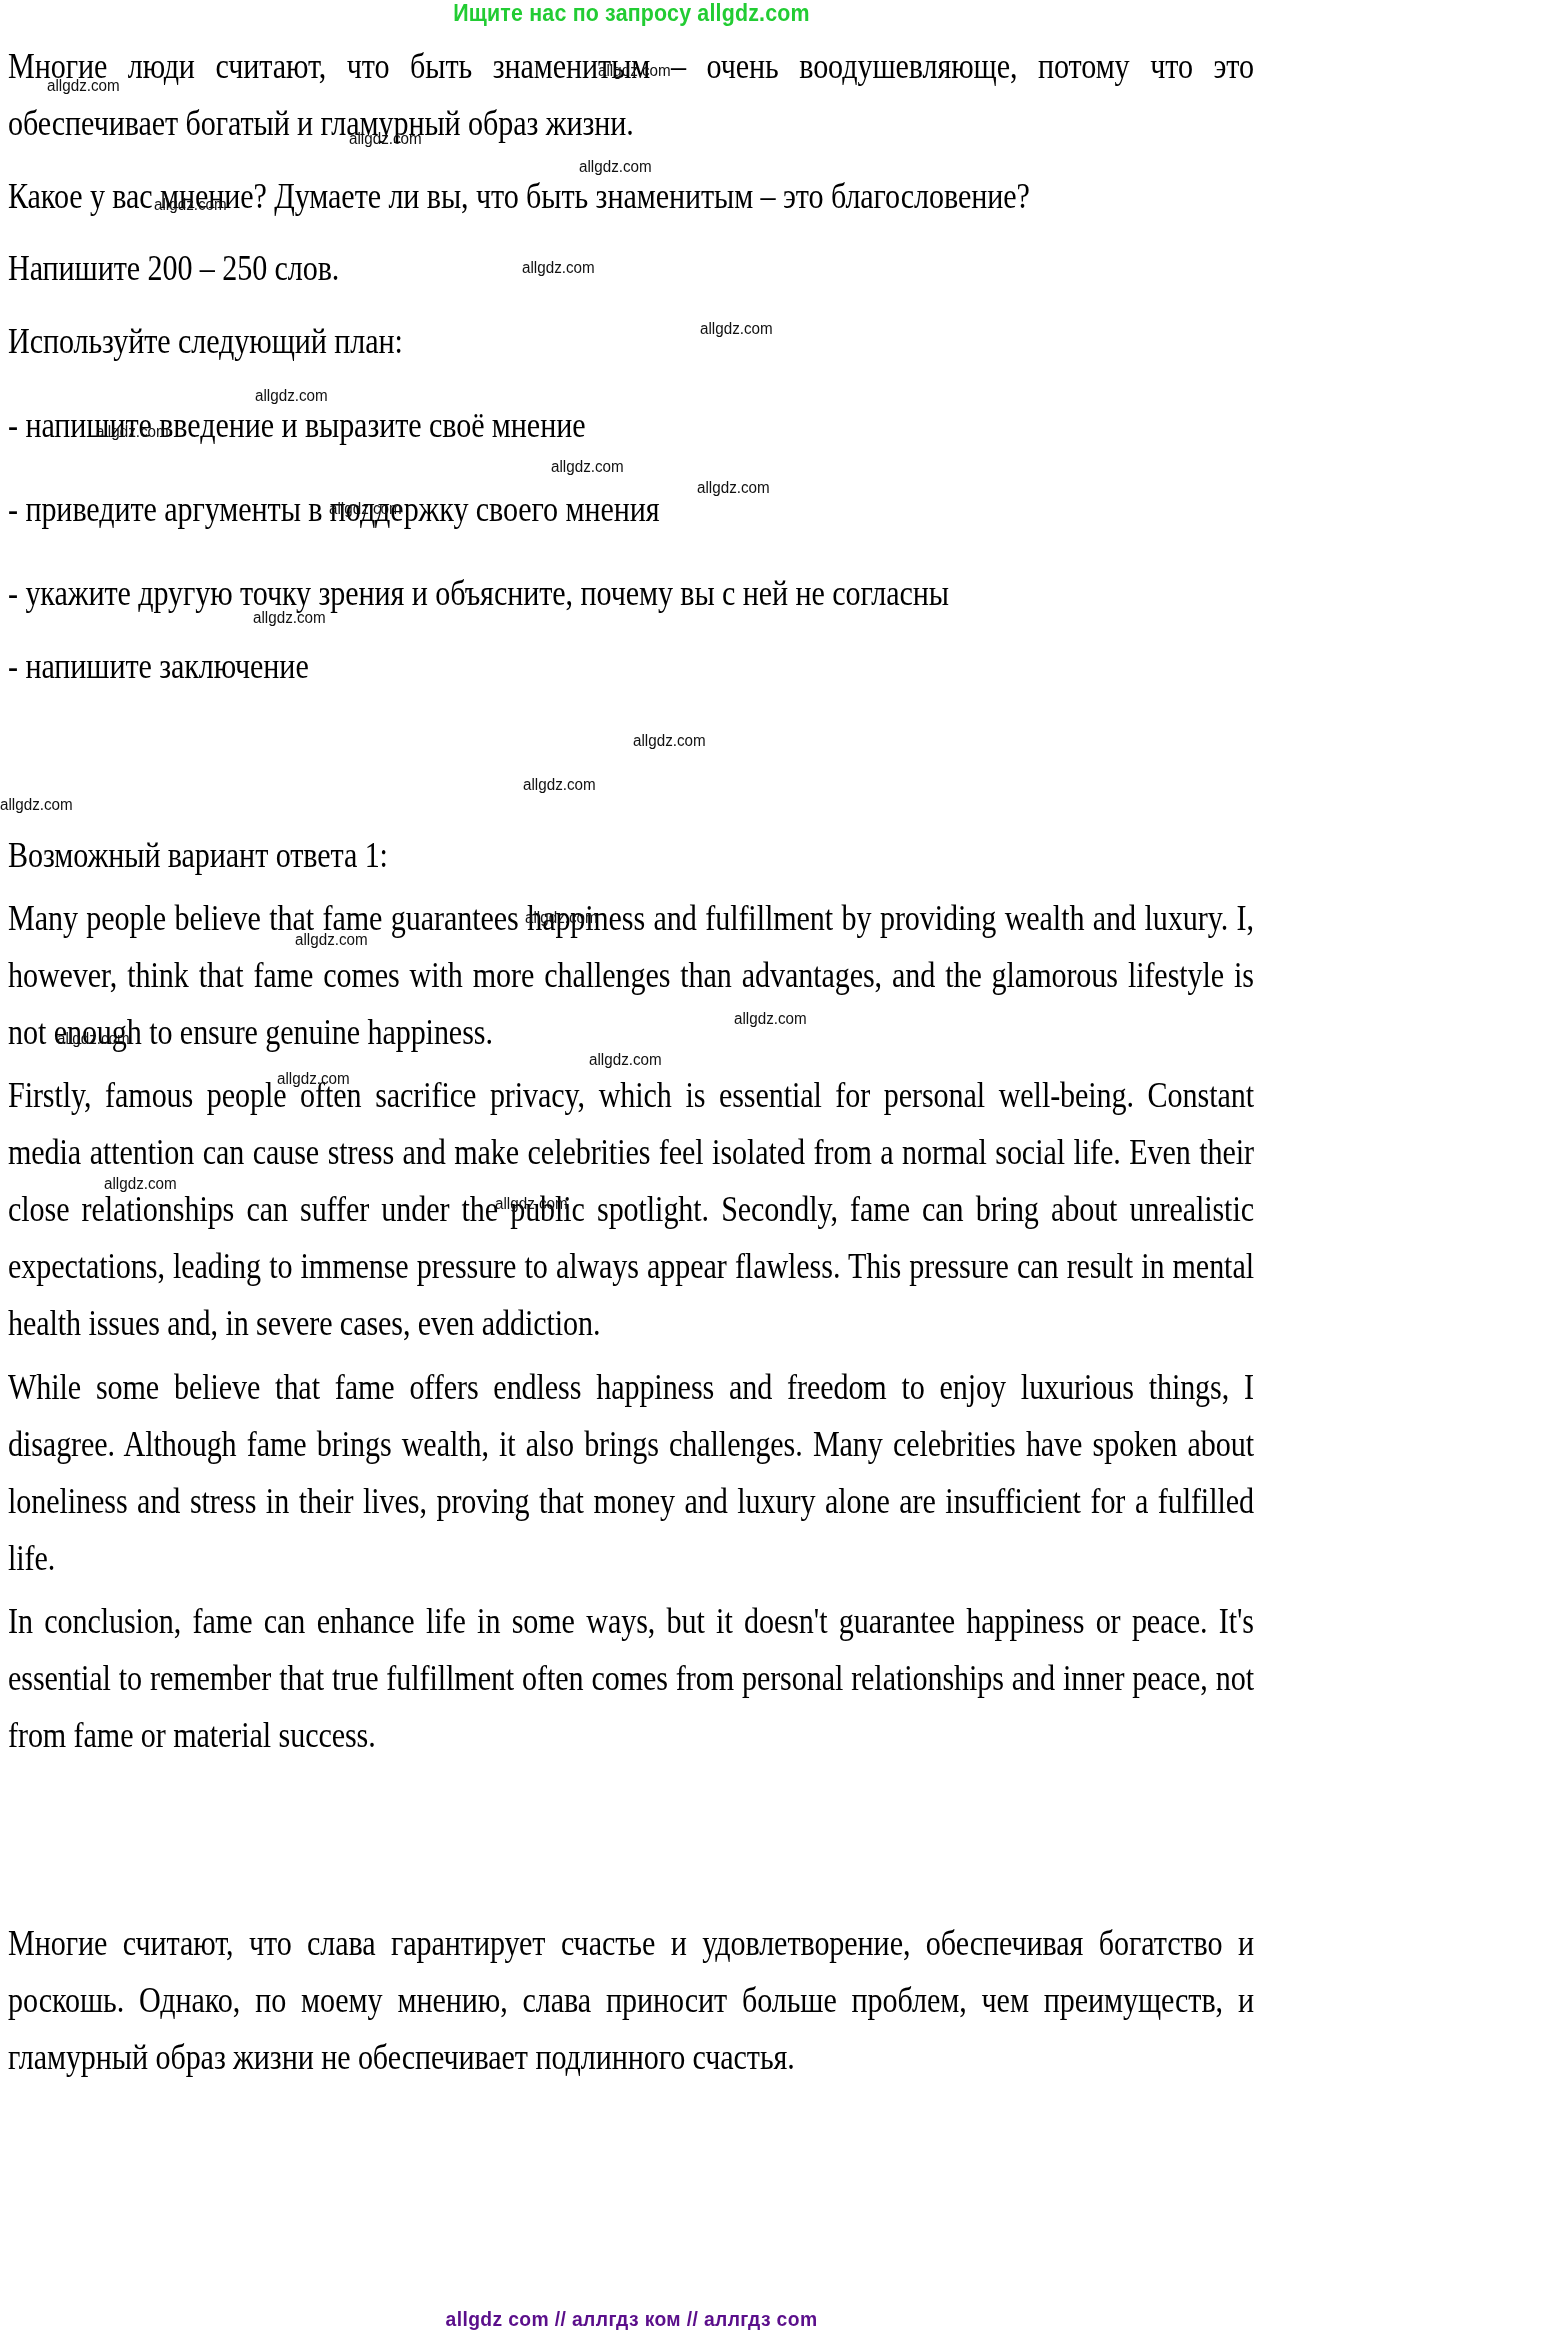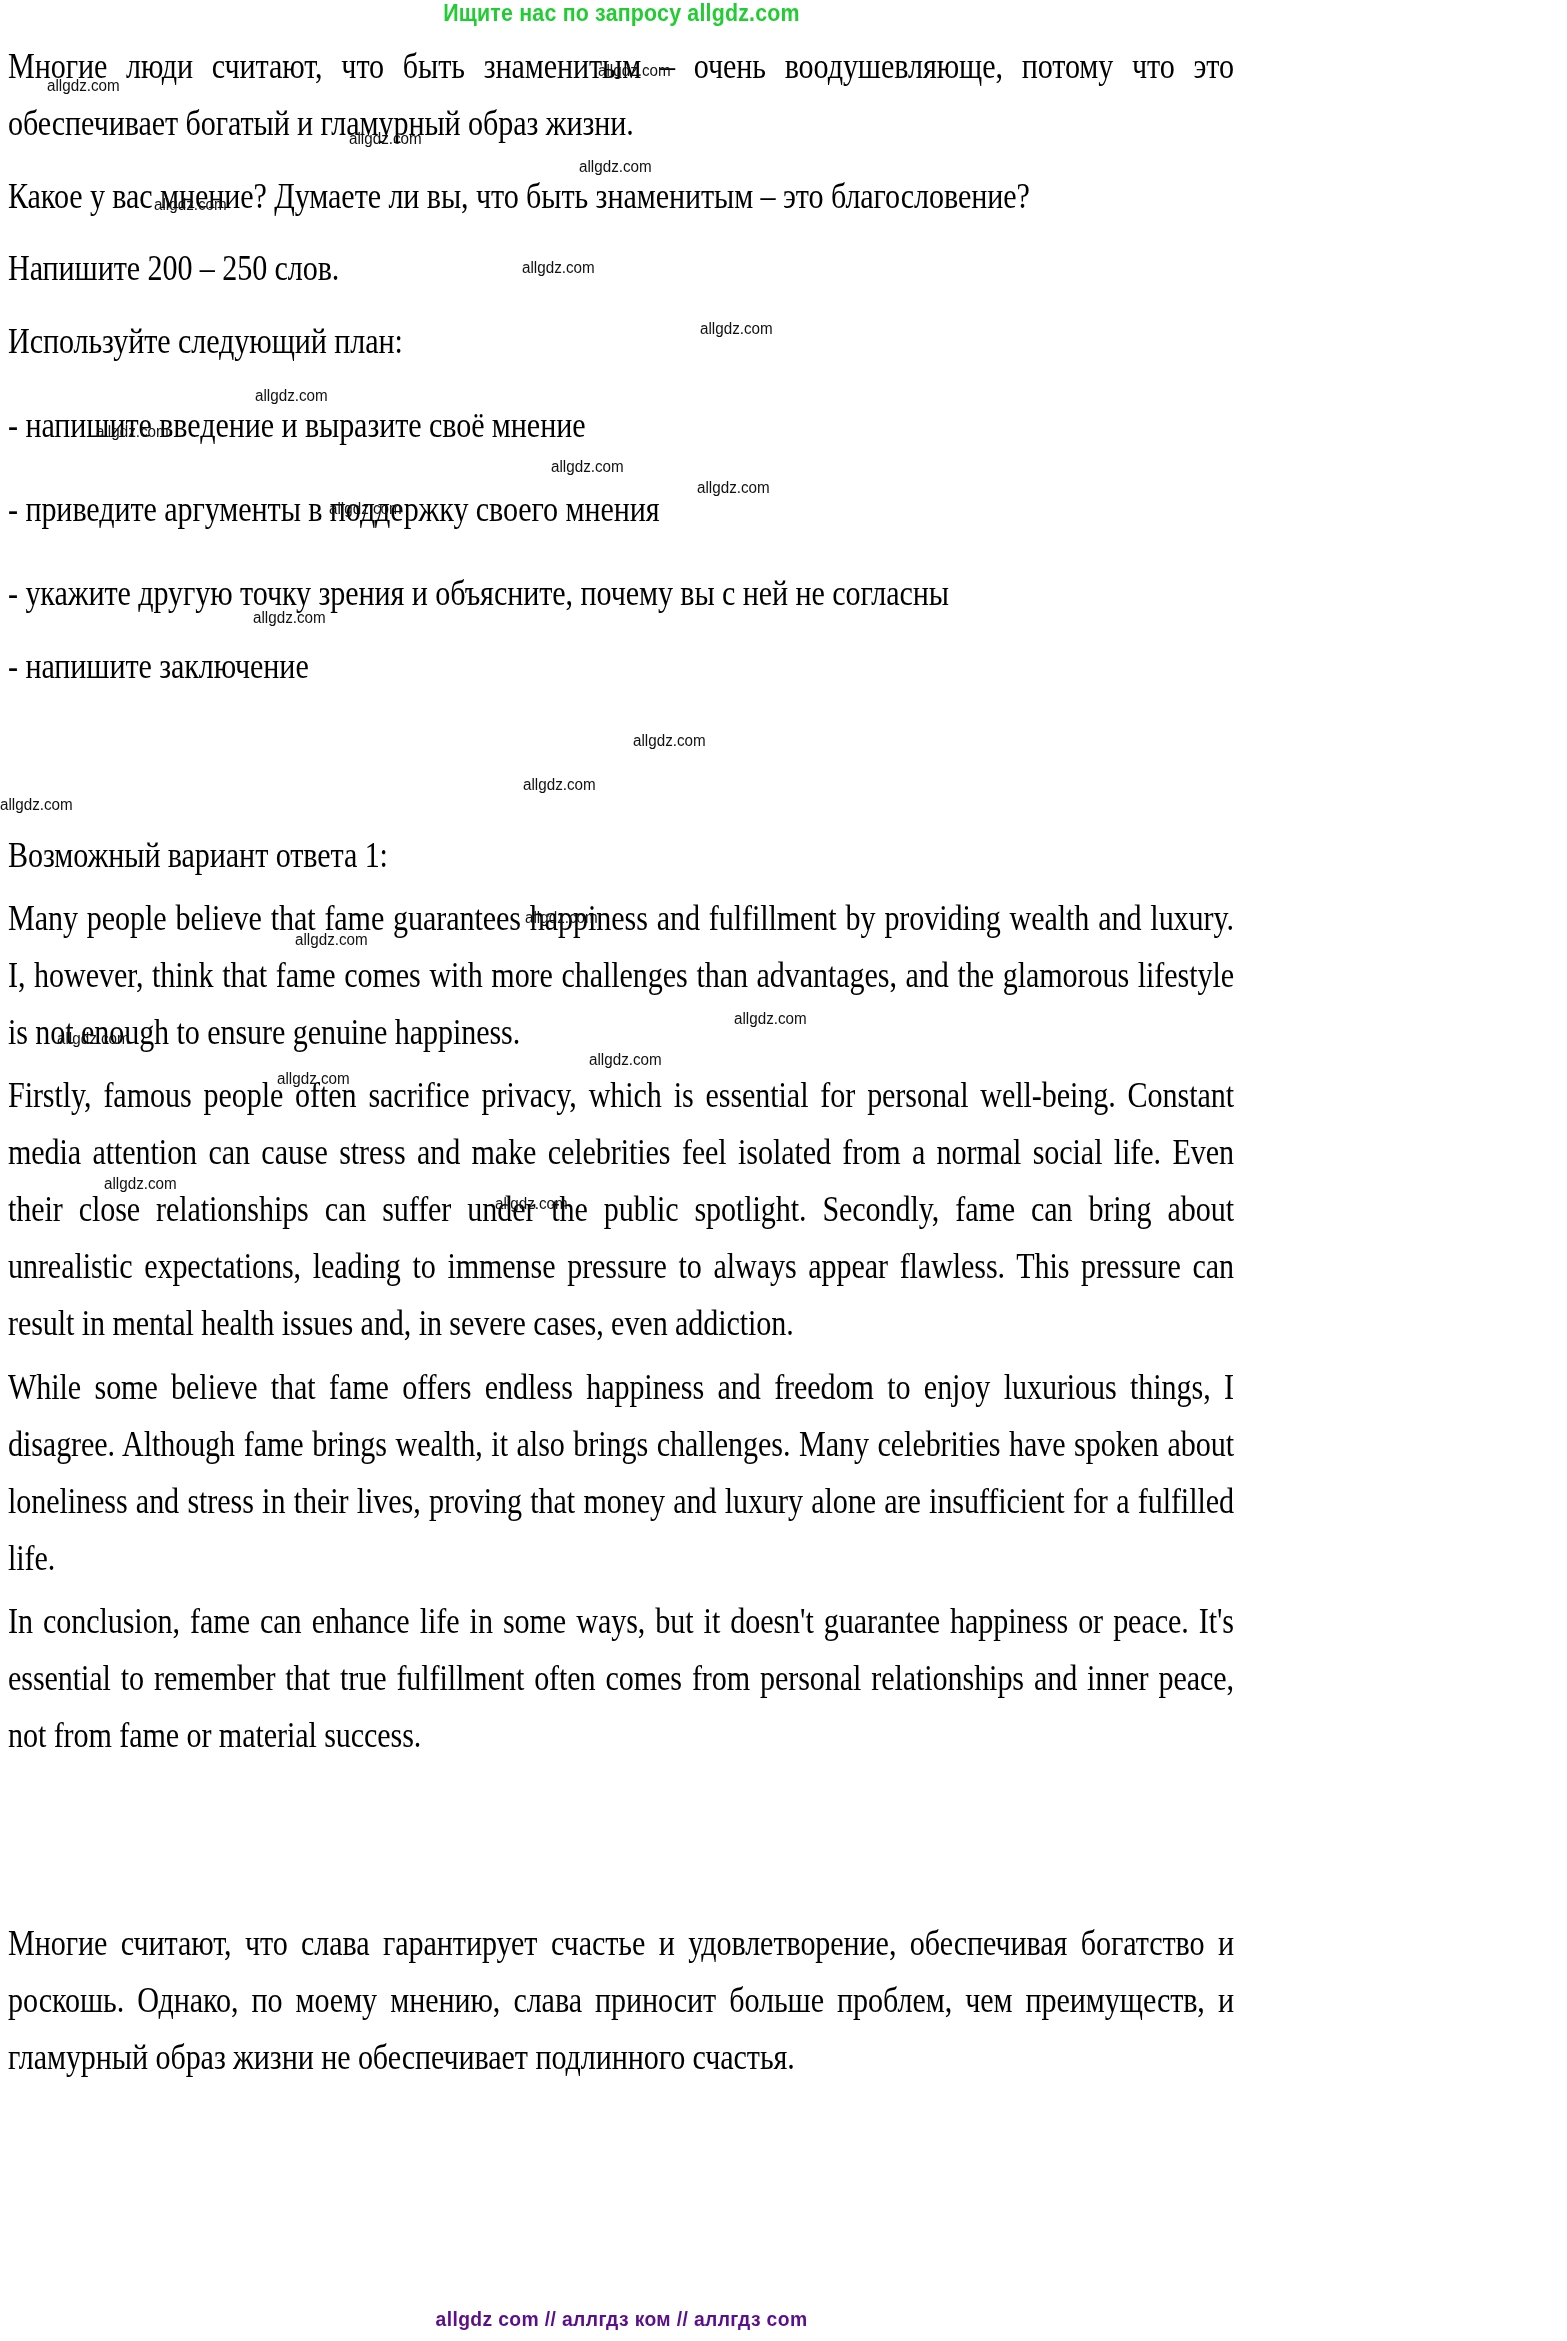--- a/index.html
+++ b/index.html
@@ -7,20 +7,21 @@
     padding: 0;
     background: #ffffff;
   }
   #page {
     position: relative;
     width: 1243px;
     height: 2342px;
     background: #ffffff;
     overflow: hidden;
     font-family: "Liberation Serif", "DejaVu Serif", serif;
+    padding-left: 20px;
   }
 
   
   .site-header {
     position: absolute;
     top: 0px;
     left: 0;
     width: 100%;
     text-align: center;
     color: #22cc33;

